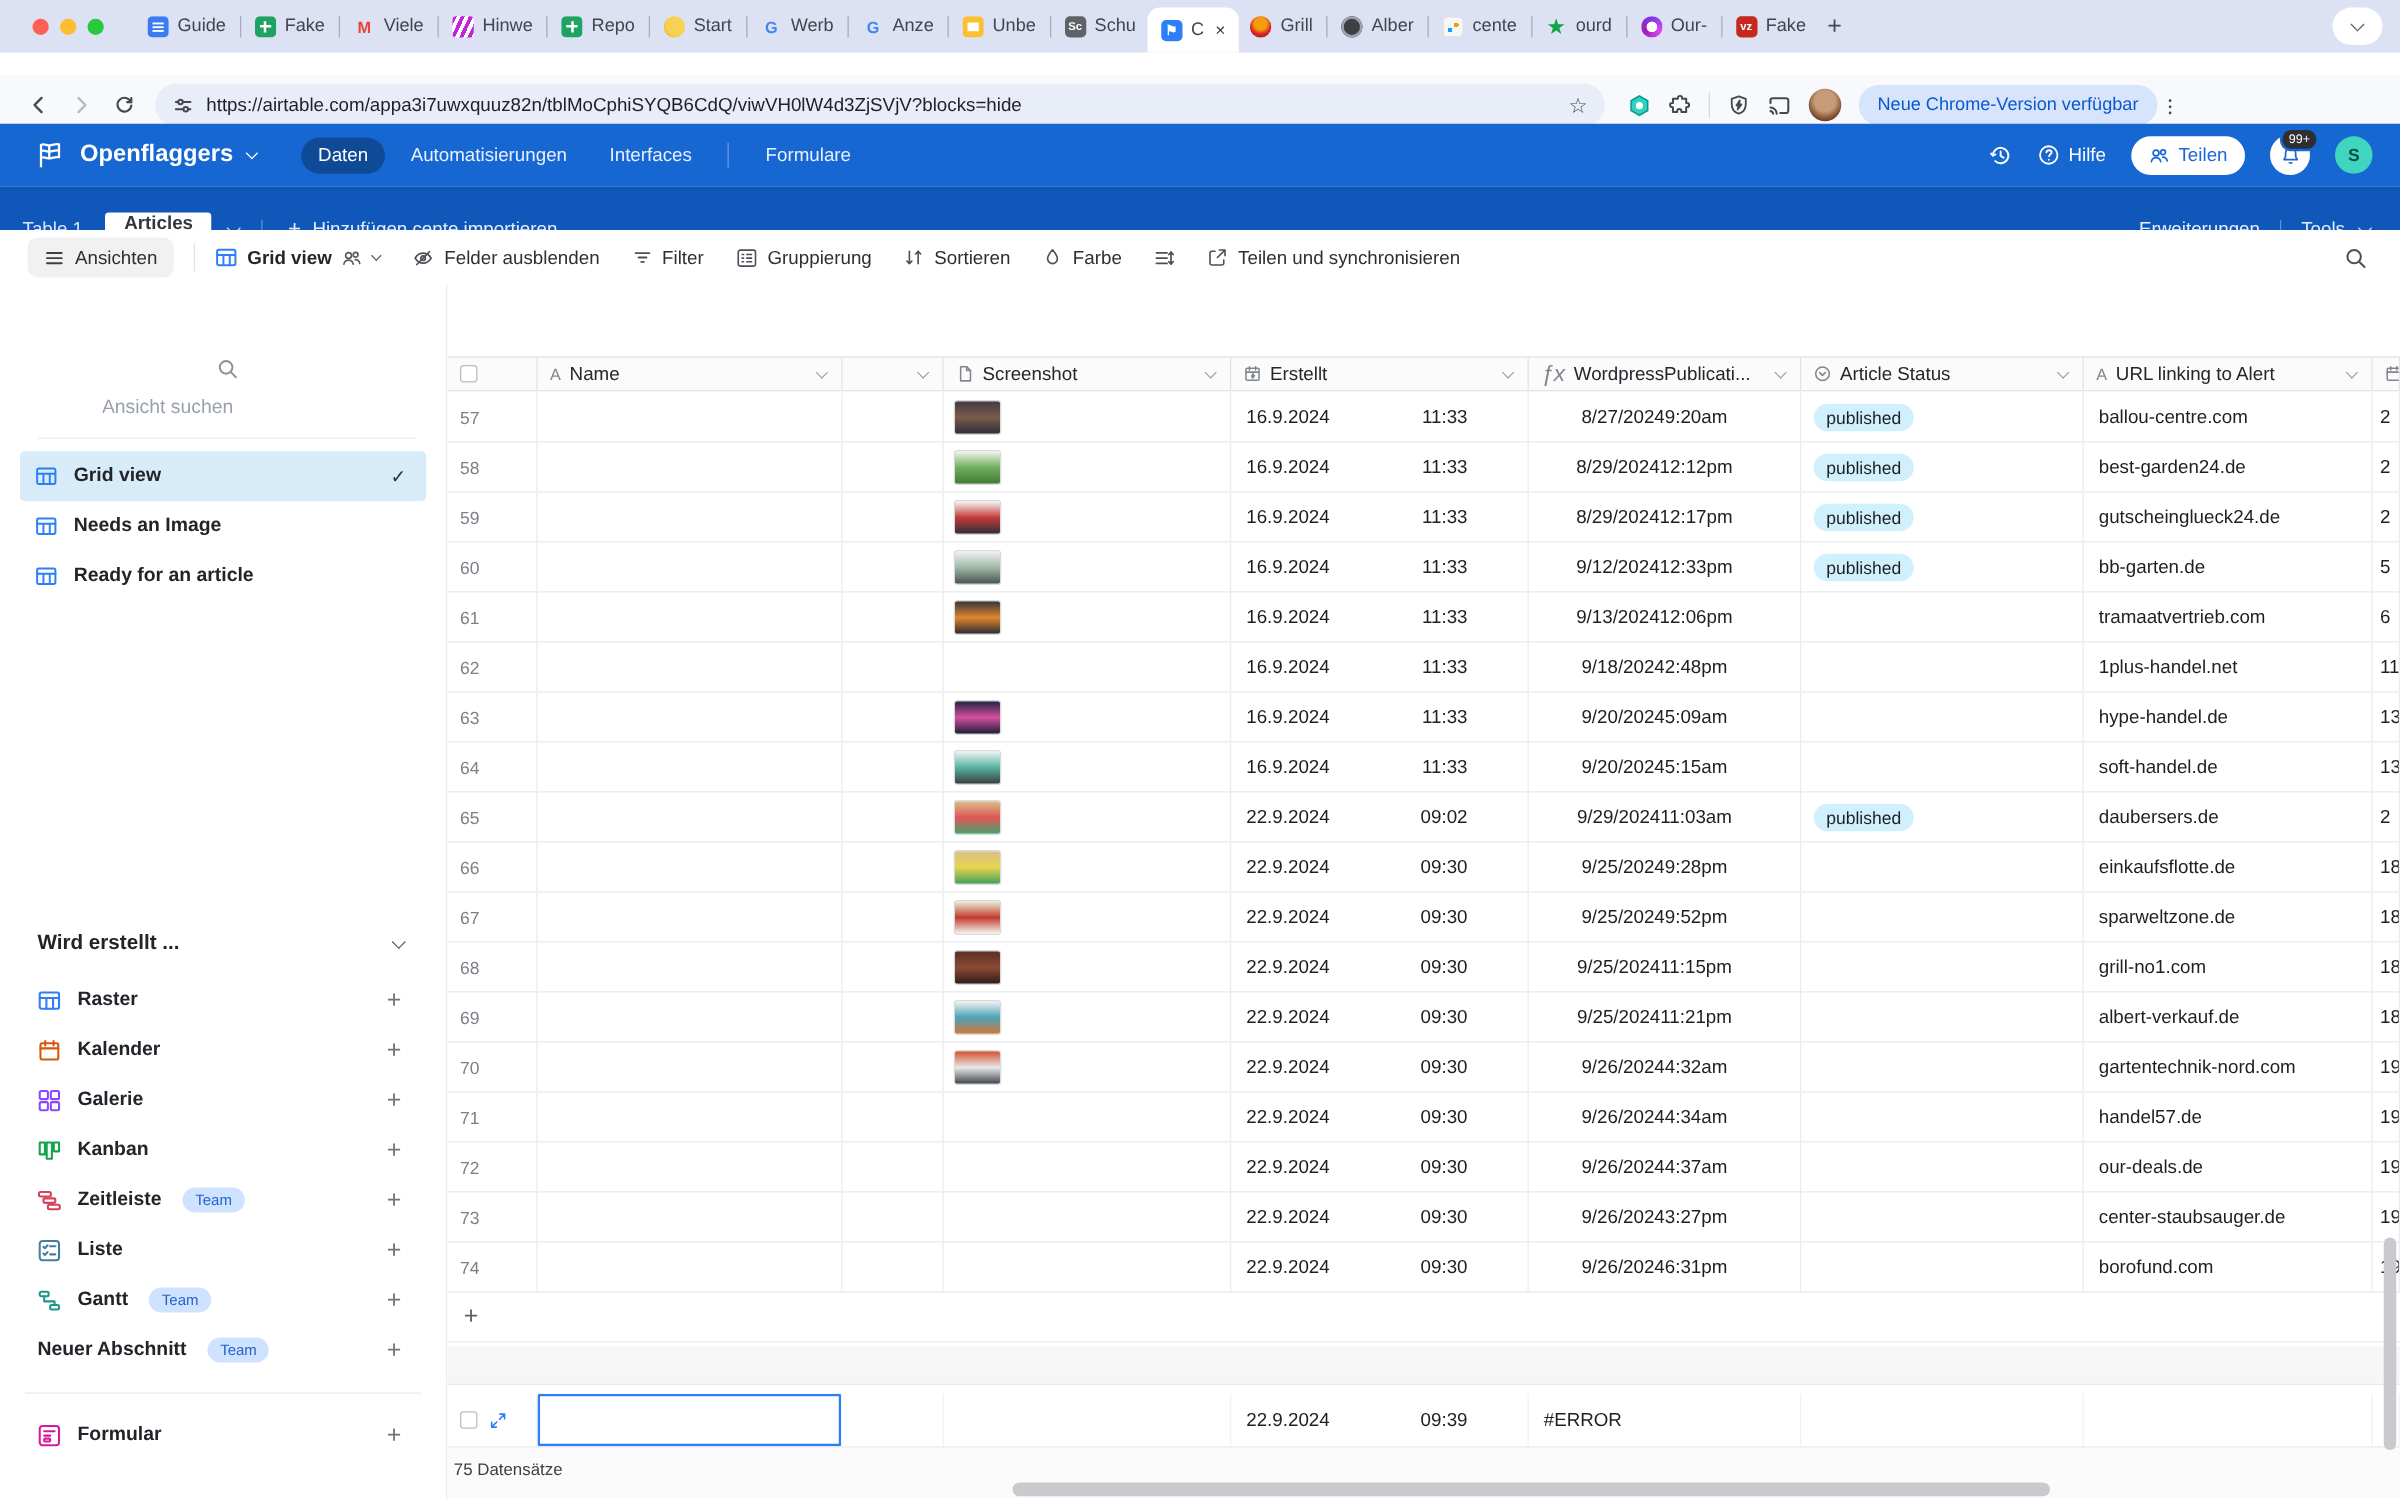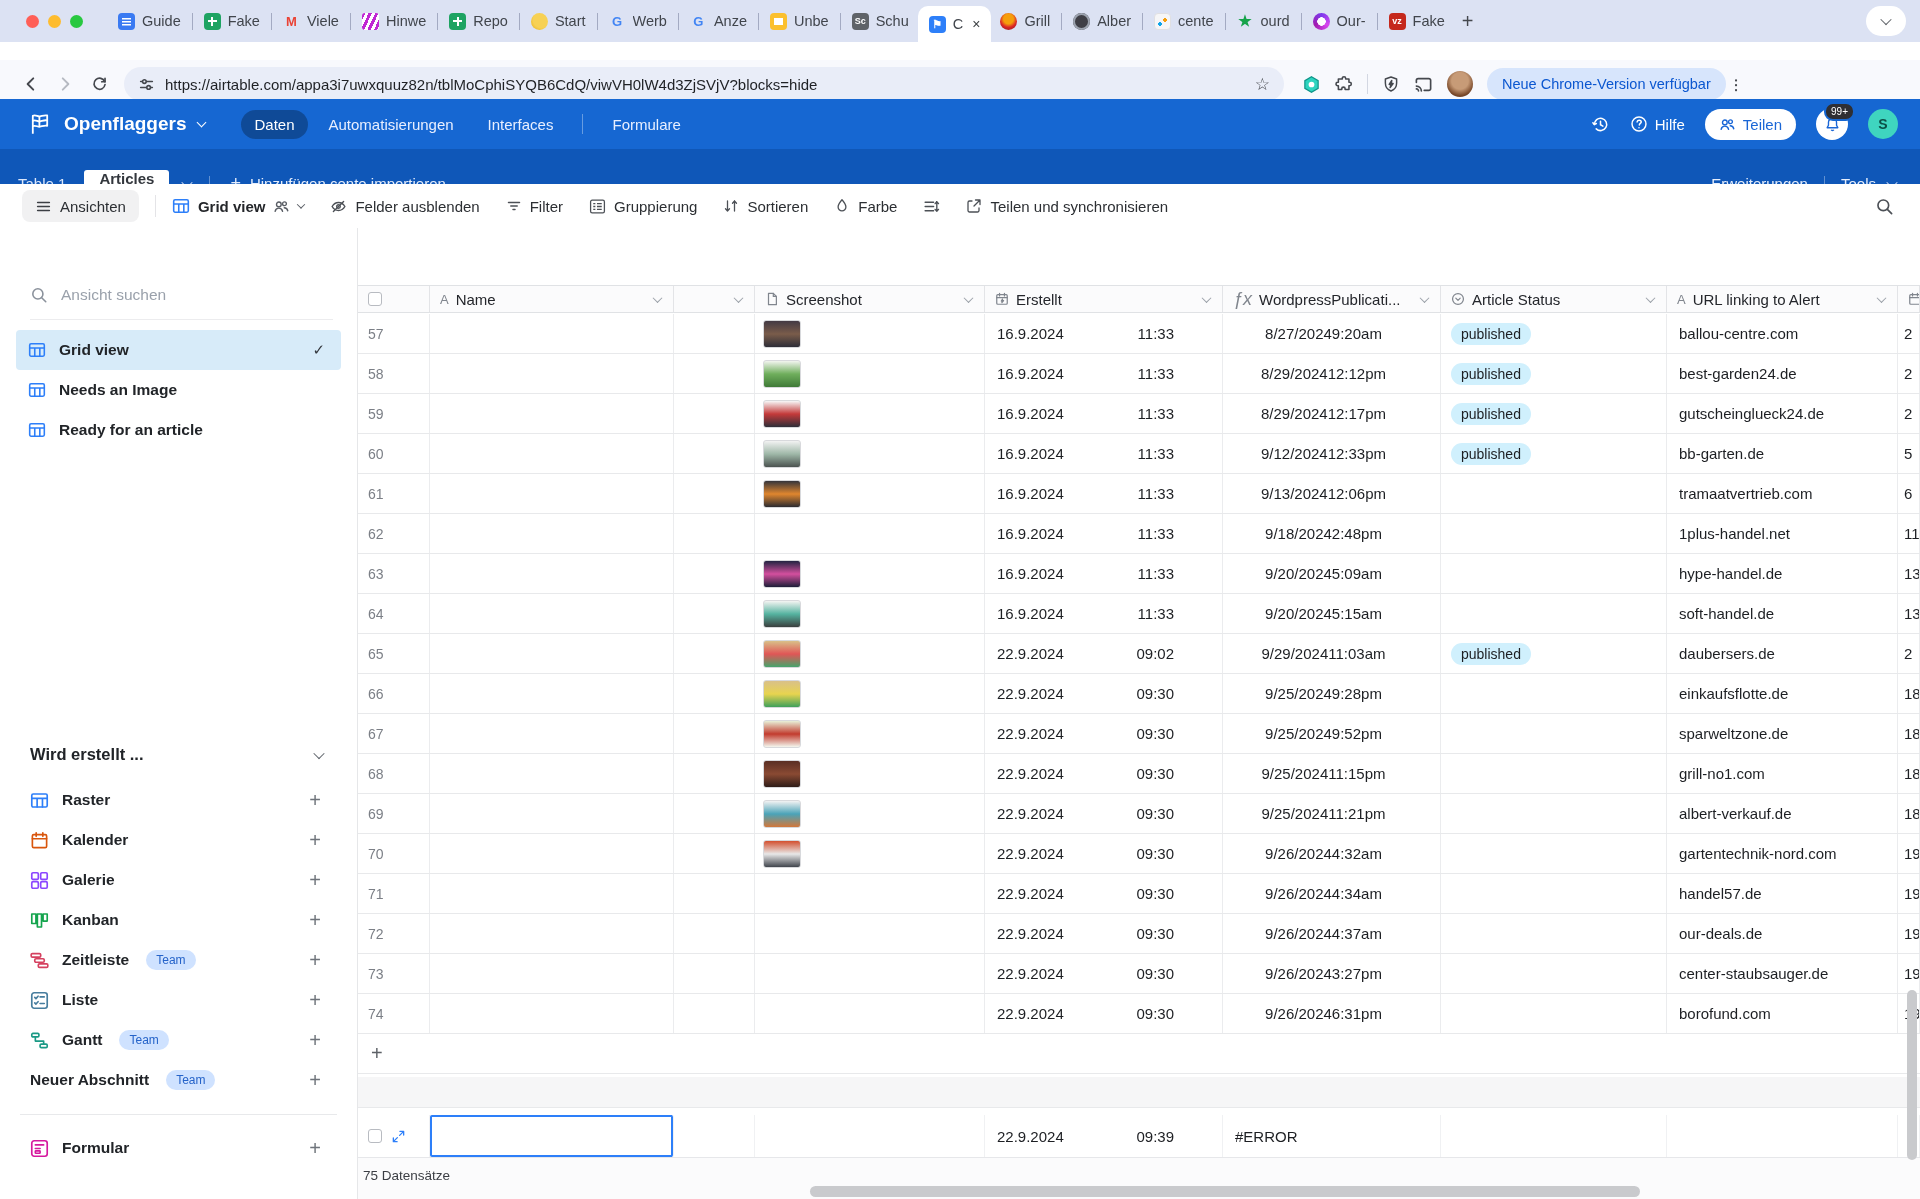--- a/index.html
+++ b/index.html
@@ -89,21 +89,21 @@
   .tooldiv { width:1px; height:22px; background:#e4e4e7; margin:0 16px; }
   .gridviewbtn { gap:8px; }
   .gridviewbtn .gname { font-weight:bold; color:#24262a; }
   .toolgap { width:26px; }
   .tbtn + .tbtn.spaced { margin-left:26px; }
   .iconbtn { color:#4c5056; }
   .toolsearch { position:absolute; right:26px; color:#4c5056; }
 
   
   .sidebar { position:absolute; left:0; top:228px; width:358px; bottom:0; background:#fff; border-right:1px solid #e6e7e9; }
-  .vsearchwrap { margin:58px 24px 0 30px; display:flex; align-items:center; gap:13px; padding-bottom:15px; border-bottom:1px solid #ececee; color:#7d838c; }
+  .vsearchwrap { margin:58px 24px 0 30px; display:flex; align-items:center; gap:13px; padding-bottom:15px; border-bottom:1px solid #ececee; color:#7d838c;flex-direction:column; }
   .vsearch { border:none; outline:none; font-size:15.5px; color:#333; width:200px; font-family:"Liberation Sans",sans-serif; background:transparent; }
   .vsearch::placeholder { color:#9aa1ab; }
   .viewlist { margin:10px 16px 0 16px; }
   .vitem { height:40px; display:flex; align-items:center; gap:13px; padding:0 12px; border-radius:4px; }
   .vitem.selected { background:#d7ebf9; }
   .vitem .vlabel { font-size:15.5px; color:#212428; font-weight:bold; flex:1; }
   .vitem .check { color:#33373d; font-size:15px; margin-right:4px; }
   .createwrap { position:absolute; top:517px; left:0; right:0; }
   .sechead { display:flex; align-items:center; padding:0 34px 0 30px; margin-bottom:16px; }
   .sechead .stitle { font-size:16.5px; font-weight:bold; color:#212428; flex:1; }

